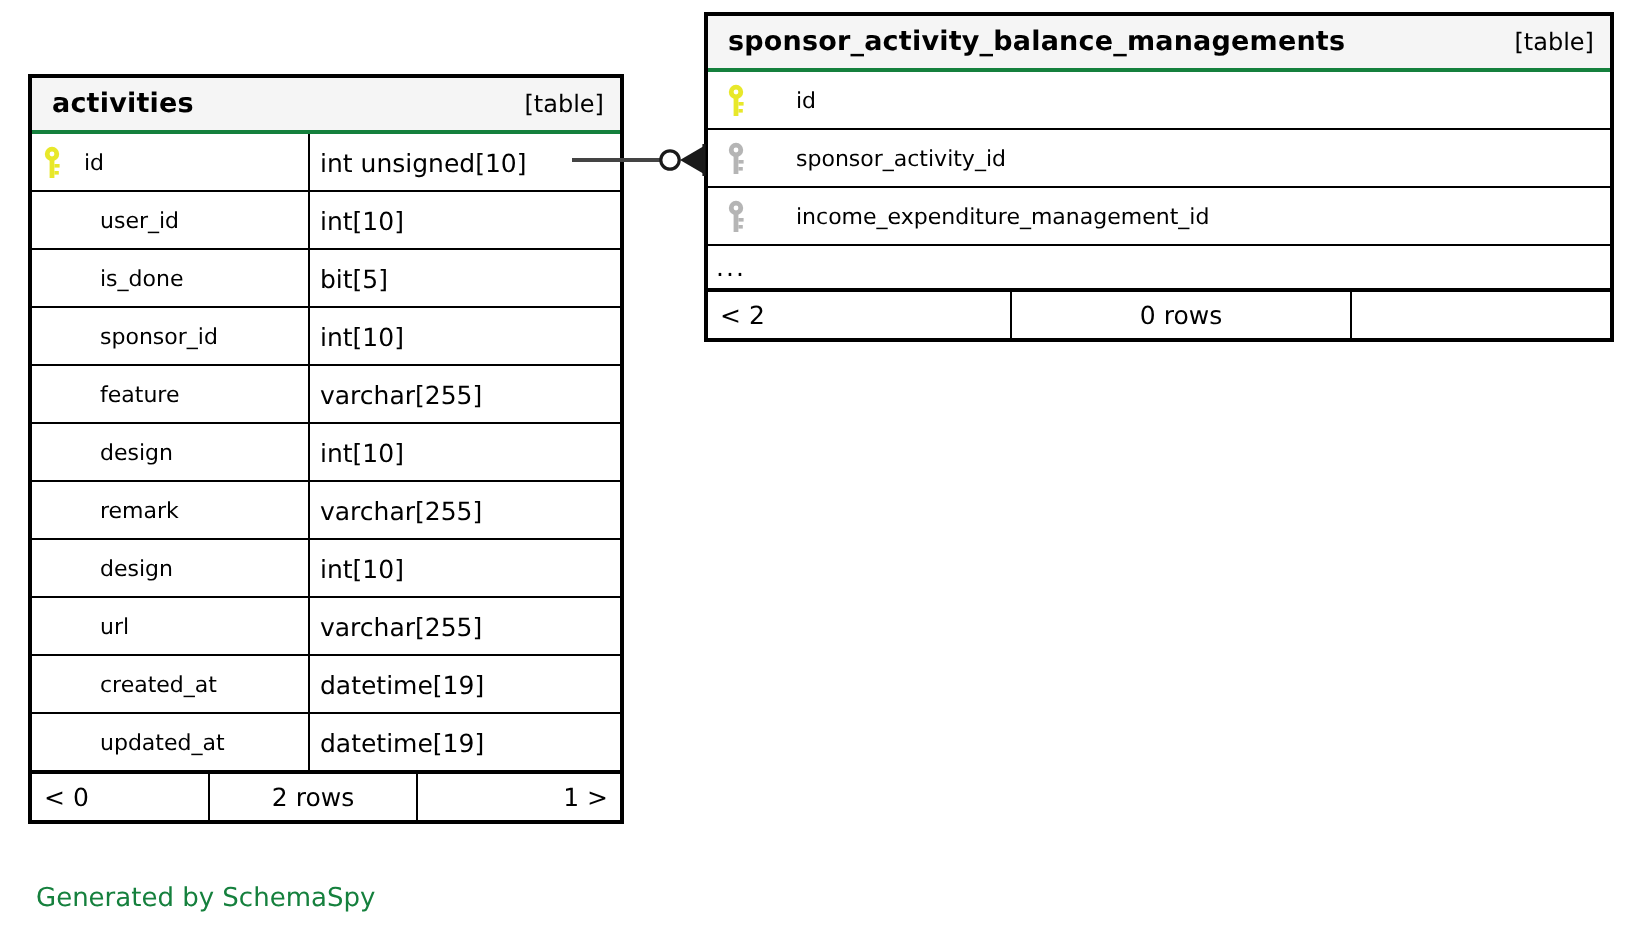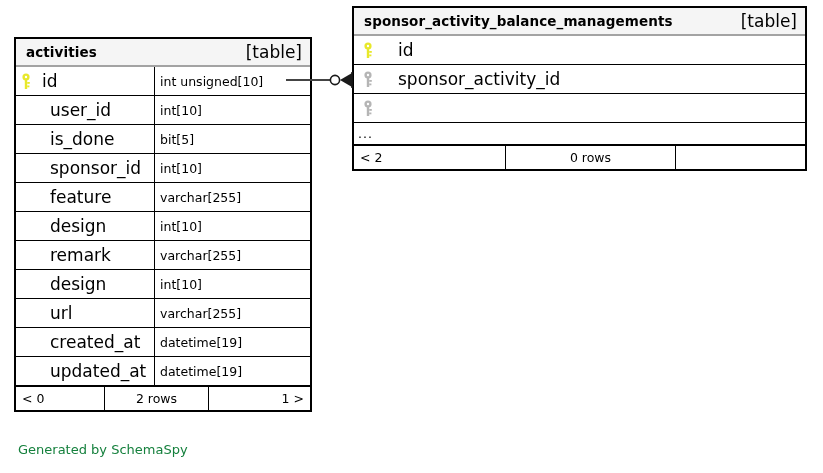--- a/index.html
+++ b/index.html
@@ -24,36 +24,36 @@
   
   .er-table {
     position: absolute;
     border: 2px solid #000000;
     background: #ffffff;
     box-sizing: border-box;
   }
 
   .er-table-header {
     background: #f5f5f5;
-    border-bottom: 2px solid #a3a3a3;
+    border-bottom: 2px solid #15803d;
     height: 28px;
     display: flex;
     align-items: center;
     justify-content: space-between;
     padding: 0 8px 0 10px;
     box-sizing: border-box;
   }
   .er-table-name {
     font-weight: bold;
     font-size: 13.5px;
     letter-spacing: 0.1px;
     white-space: nowrap;
   }
   .er-table-tag {
-    font-size: 17px;
+    font-size: 12px;
     white-space: nowrap;
   }
 
   
   .er-row {
     display: flex;
     height: 29px;
     border-bottom: 1px solid #000000;
     box-sizing: border-box;
   }
@@ -76,21 +76,21 @@
   }
 
   .key-slot {
     width: 22px;
     min-width: 22px;
     display: flex;
     align-items: center;
     justify-content: center;
   }
   .col-label {
-    font-size: 17px;
+    font-size: 11px;
     padding-left: 4px;
   }
 
   
   .er-footer {
     display: flex;
     height: 24px;
     border-top: 1px solid #000000;
     box-sizing: border-box;
     font-size: 12.5px;
@@ -333,20 +333,21 @@
       <div class="er-col-name">
         <span class="key-slot">
           <svg width="11" height="17" viewBox="0 0 11 17" aria-hidden="true">
             <circle cx="4" cy="4" r="3.6" fill="#b5b5b5"></circle>
             <circle cx="4" cy="4" r="1.2" fill="#ffffff"></circle>
             <rect x="2.8" y="6" width="2.4" height="10" fill="#b5b5b5"></rect>
             <rect x="5.2" y="9" width="2.6" height="1.8" fill="#b5b5b5"></rect>
             <rect x="5.2" y="12.5" width="2.2" height="1.8" fill="#b5b5b5"></rect>
           </svg>
         </span>
+        <span class="col-label">income_expenditure_management_id</span>
       </div>
     </div>
 
     <div class="er-ellipsis">...</div>
 
     <div class="er-footer">
       <div class="er-footer-cell left divider-r">&lt; 2</div>
       <div class="er-footer-cell center divider-r">0 rows</div>
       <div class="er-footer-cell right"></div>
     </div>

